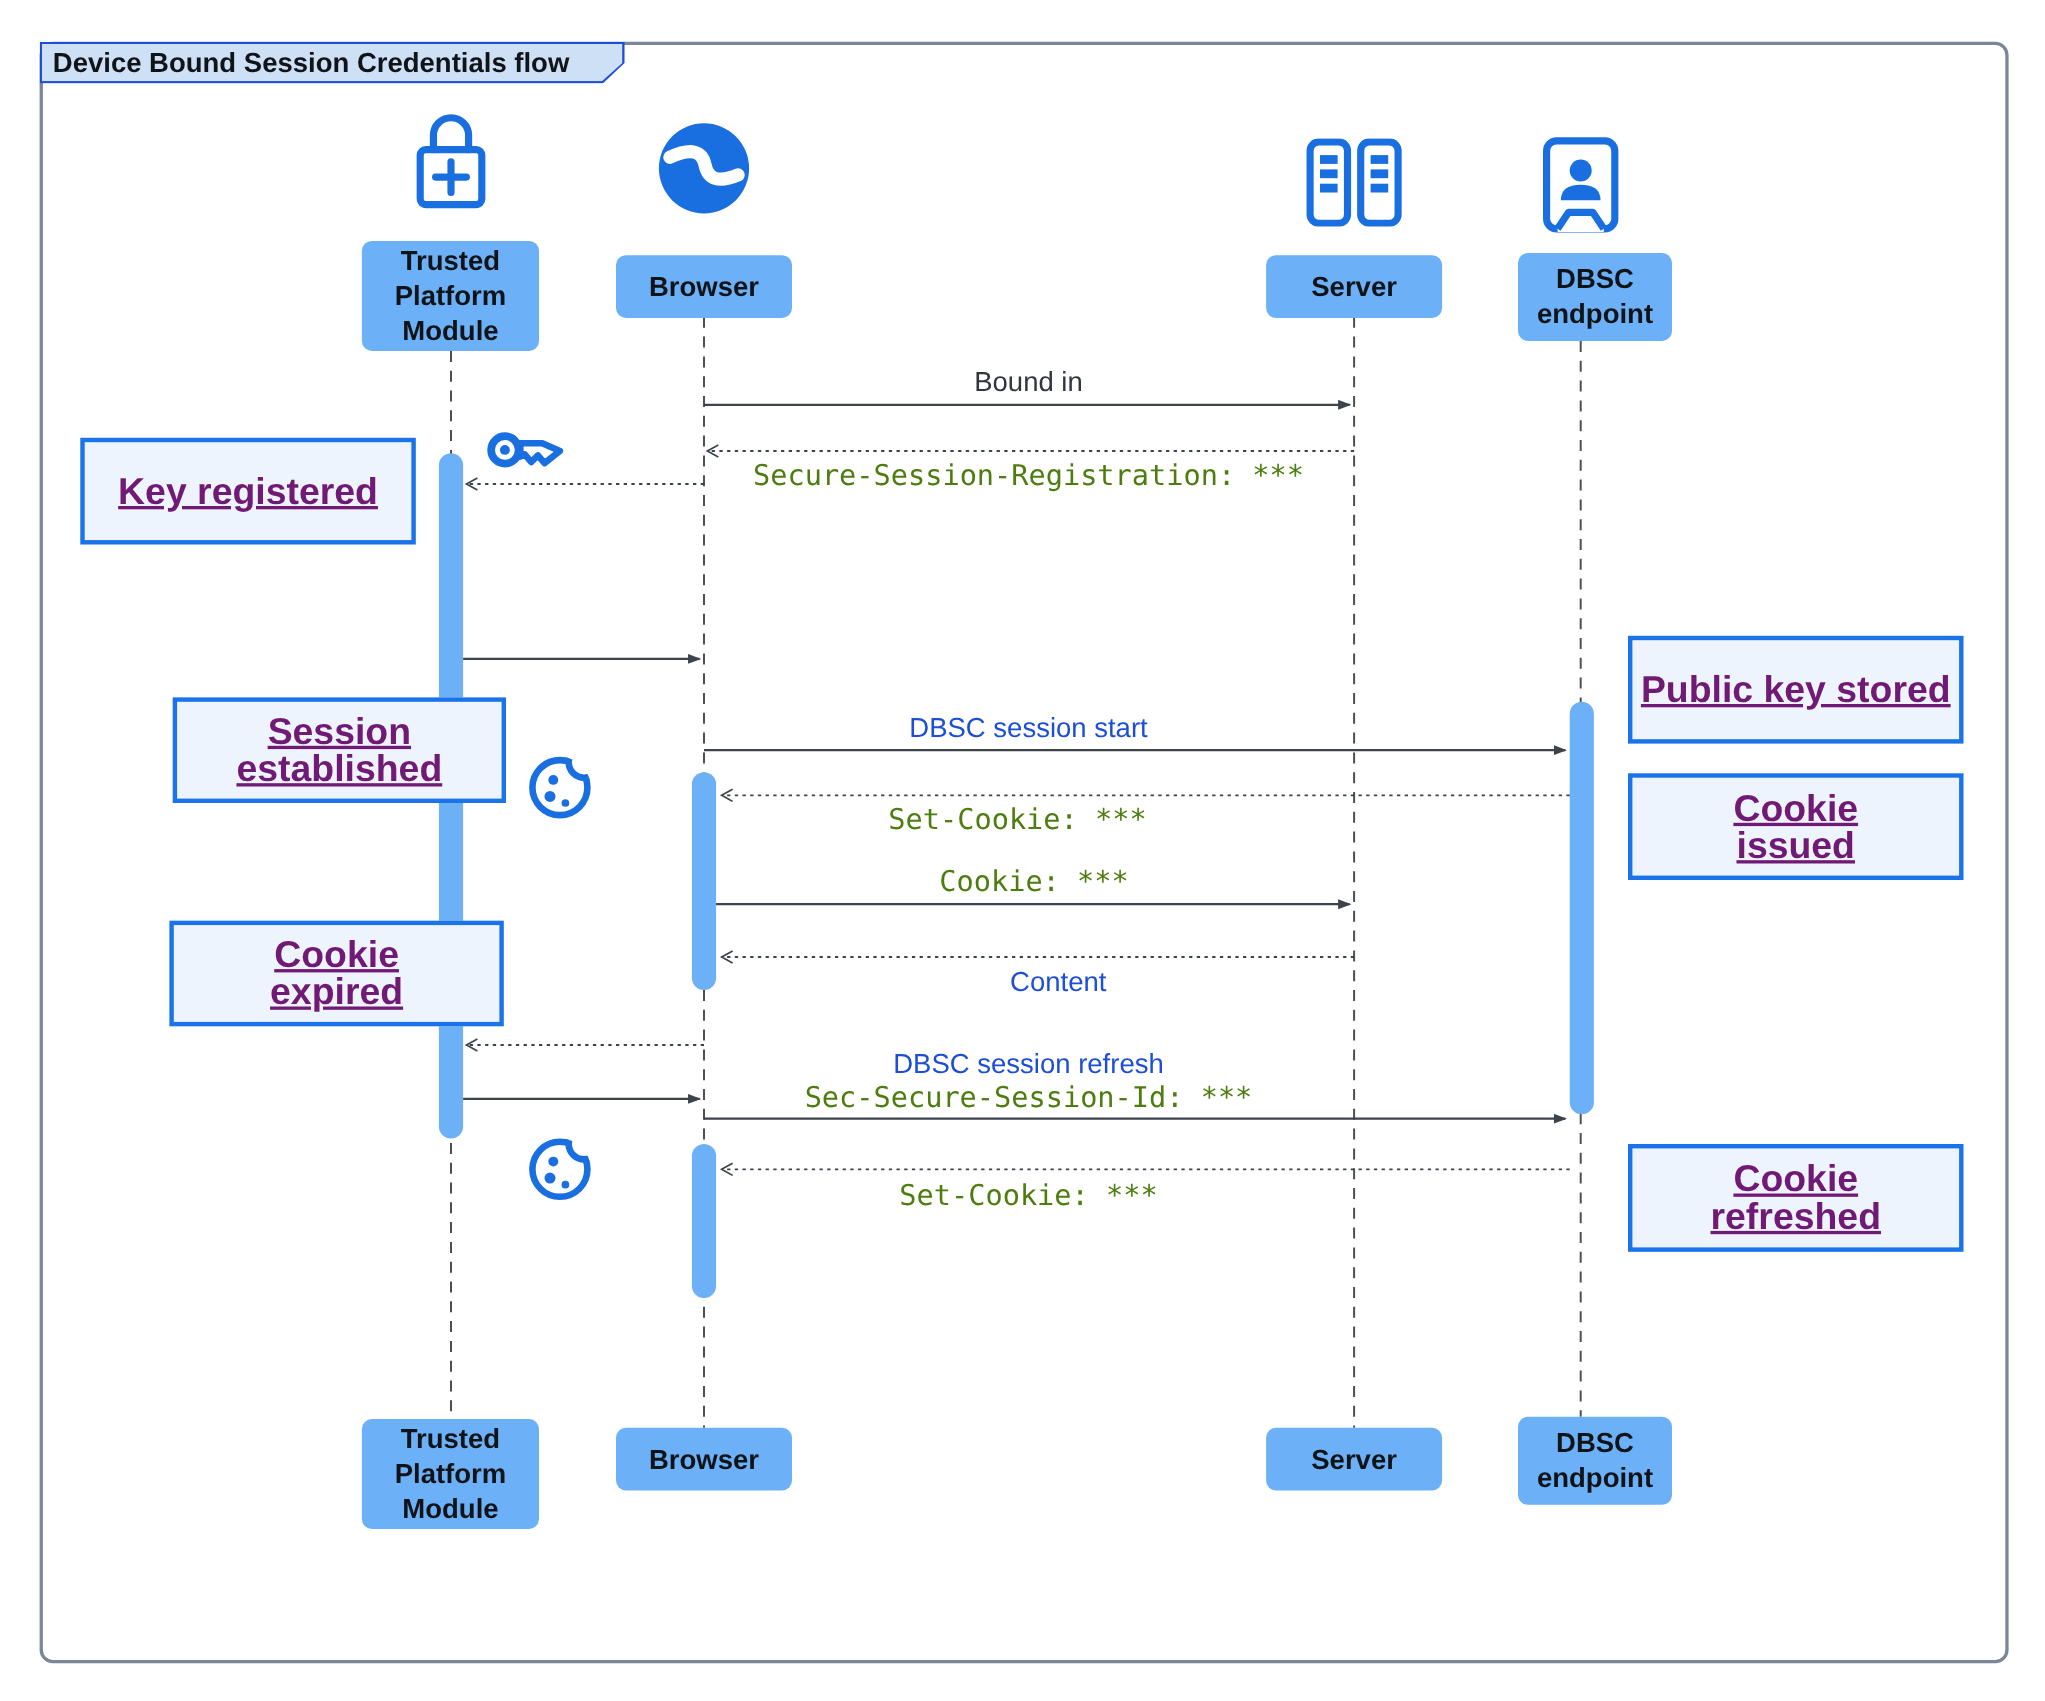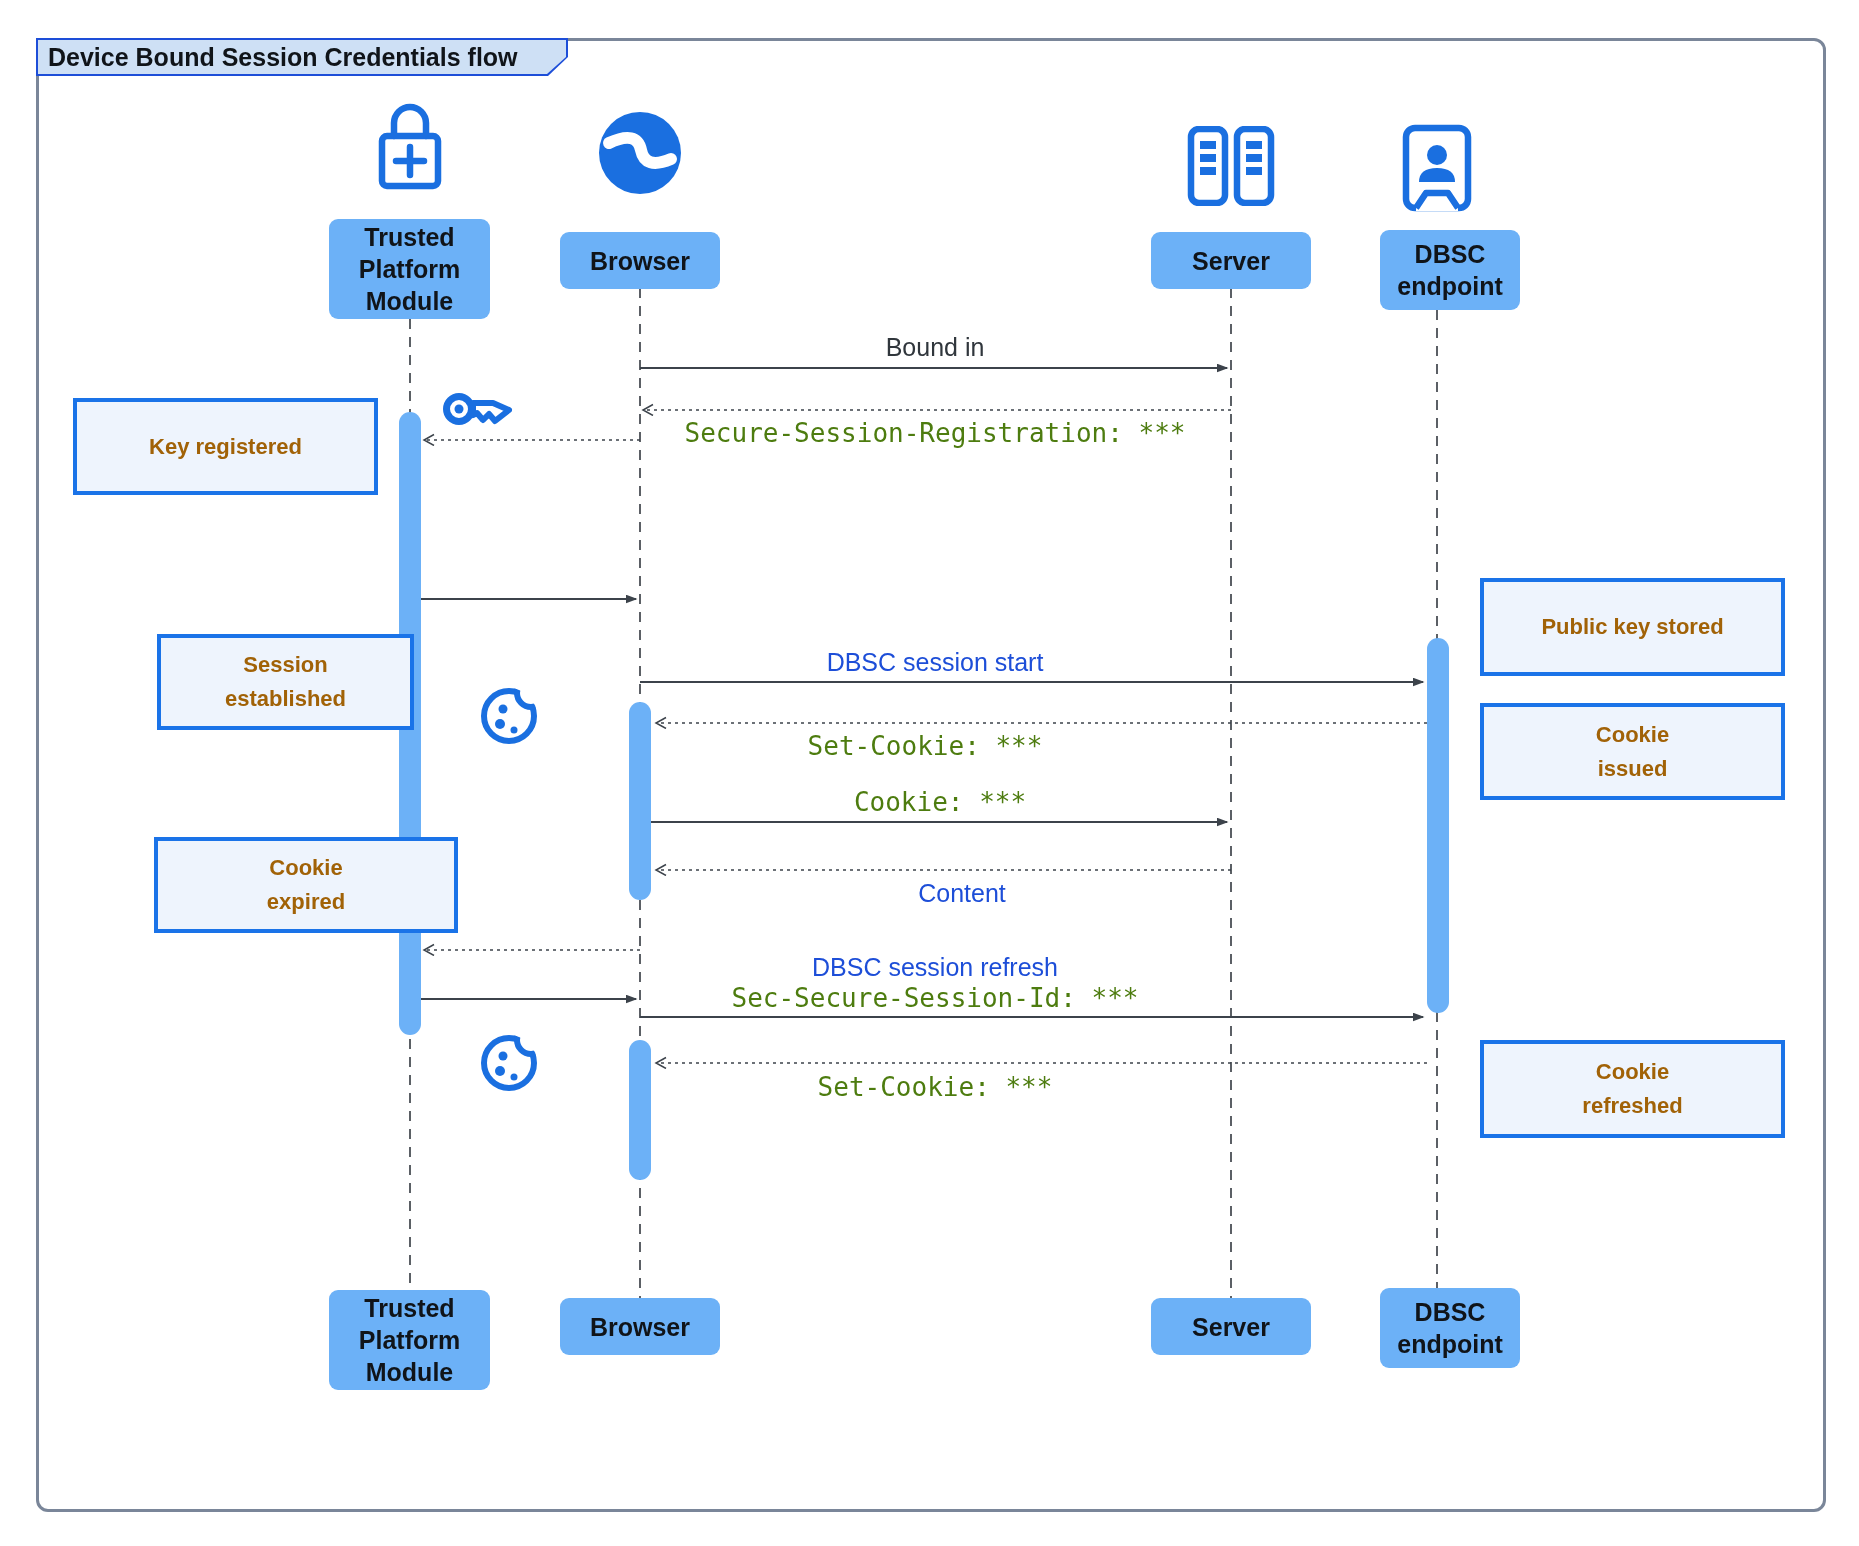--- a/index.html
+++ b/index.html
@@ -11,21 +11,21 @@
              clip-path:polygon(0 0,100% 0,100% 50%,calc(100% - 20px) 100%,0 100%);}
   .title-tab-inner{position:absolute;left:2px;top:2px;width:528px;height:34px;background:#cee0f5;
              clip-path:polygon(0 0,100% 0,100% 50%,calc(100% - 19px) 100%,0 100%);
              display:flex;align-items:center;padding-left:10px;box-sizing:border-box;
              font-weight:bold;font-size:25px;color:#101419;}
   .pbox{position:absolute;background:#6cb1f7;border-radius:9px;display:flex;align-items:center;
         justify-content:center;text-align:center;font-weight:bold;color:#101419;
         font-size:25px;line-height:32px;}
   .note{position:absolute;background:#eef4fd;border:4px solid #1a73e8;box-sizing:border-box;
         display:flex;align-items:center;justify-content:center;text-align:center;
-        font-weight:bold;font-size:22px;line-height:34px;color:#a16207;white-space:pre-line;}
+        font-weight:bold;font-size:34px;line-height:34px;color:#701a75;white-space:pre-line;text-decoration:underline;}
   .bar{position:absolute;width:22px;background:#6cb1f7;border-radius:11px;}
   .msg{position:absolute;transform:translateX(-50%);white-space:nowrap;}
   .msg.sans{font-size:25px;color:#1d4ed8;}
   .msg.sans.dark{color:#30363c;}
   .msg.mono{font-family:"DejaVu Sans Mono",monospace;font-size:26px;color:#4d7c0f;}
   .icon{position:absolute;}
   svg.overlay{position:absolute;left:0;top:0;pointer-events:none;}
 </style>
 </head>
 <body>
@@ -158,21 +158,21 @@
   <div class="pbox" style="left:560px;top:232px;width:160px;height:57px;">Browser</div>
   <div class="pbox" style="left:1151px;top:232px;width:160px;height:57px;">Server</div>
   <div class="pbox" style="left:1380px;top:230px;width:140px;height:80px;">DBSC endpoint</div>
 
   <div class="pbox" style="left:329px;top:1290px;width:161px;height:100px;">Trusted Platform Module</div>
   <div class="pbox" style="left:560px;top:1298px;width:160px;height:57px;">Browser</div>
   <div class="pbox" style="left:1151px;top:1298px;width:160px;height:57px;">Server</div>
   <div class="pbox" style="left:1380px;top:1288px;width:140px;height:80px;">DBSC endpoint</div>
 
   <div class="note" style="left:73px;top:398px;width:305px;height:97px;">Key registered</div>
-  <div class="note" style="left:157px;top:634px;width:257px;height:96px;">Session
+  <div class="note" style="left:157px;top:634px;width:303px;height:96px;">Session
 established</div>
   <div class="note" style="left:154px;top:837px;width:304px;height:96px;">Cookie
 expired</div>
   <div class="note" style="left:1480px;top:578px;width:305px;height:98px;">Public key stored</div>
   <div class="note" style="left:1480px;top:703px;width:305px;height:97px;">Cookie
 issued</div>
   <div class="note" style="left:1480px;top:1040px;width:305px;height:98px;">Cookie
 refreshed</div>
 
   <div class="msg sans dark" style="left:935px;top:333px;">Bound in</div>

